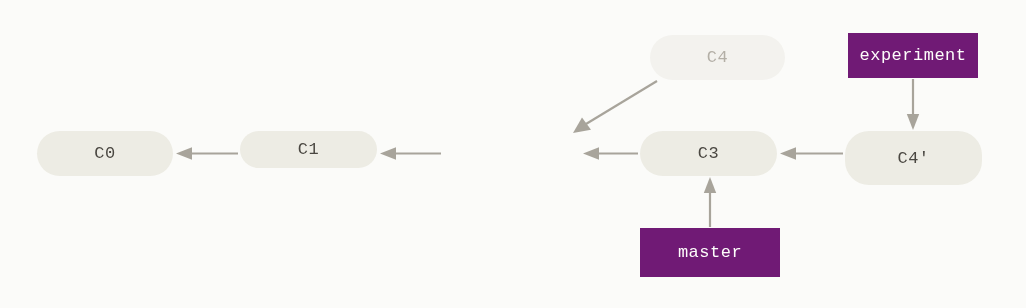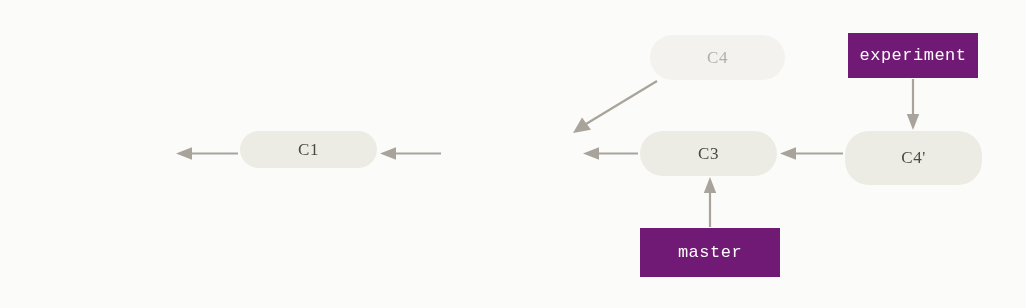--- a/index.html
+++ b/index.html
@@ -30,21 +30,20 @@
     box-sizing: border-box;
     background: #edece4;
     border-radius: 24px;
     color: #4a4741;
     font-size: 17px;
     letter-spacing: 0.5px;
     display: flex;
     align-items: center;
     justify-content: center;
     z-index: 3;
-    font-family: Liberation Serif, serif;
   }
   .commit.ghost {
     background: #f3f2ee;
     color: #b3afa6;
   }
   .branch-label {
     position: absolute;
     box-sizing: border-box;
     background: #701a75;
     color: #fdfdfb;
@@ -97,20 +96,23 @@
       <line x1="710" y1="227" x2="710" y2="190" stroke="#a8a49b" stroke-width="2.2"></line>
       <path d="M 710 177 L 703.8 193 L 716.2 193 z" fill="#a8a49b"></path>
     </g>
 
     <g>
       <line x1="913" y1="79" x2="913" y2="117" stroke="#a8a49b" stroke-width="2.2"></line>
       <path d="M 913 130 L 906.8 114 L 919.2 114 z" fill="#a8a49b"></path>
     </g>
   </svg>
 
+  <div class="commit" style="left:37px; top:131px; width:136px; height:45px;">
+    <span>C0</span>
+  </div>
 
   <div class="commit" style="left:240px; top:131px; width:137px; height:37px;">
     <span>C1</span>
   </div>
 
 
   <div class="commit" style="left:640px; top:131px; width:137px; height:45px;">
     <span>C3</span>
   </div>
 

